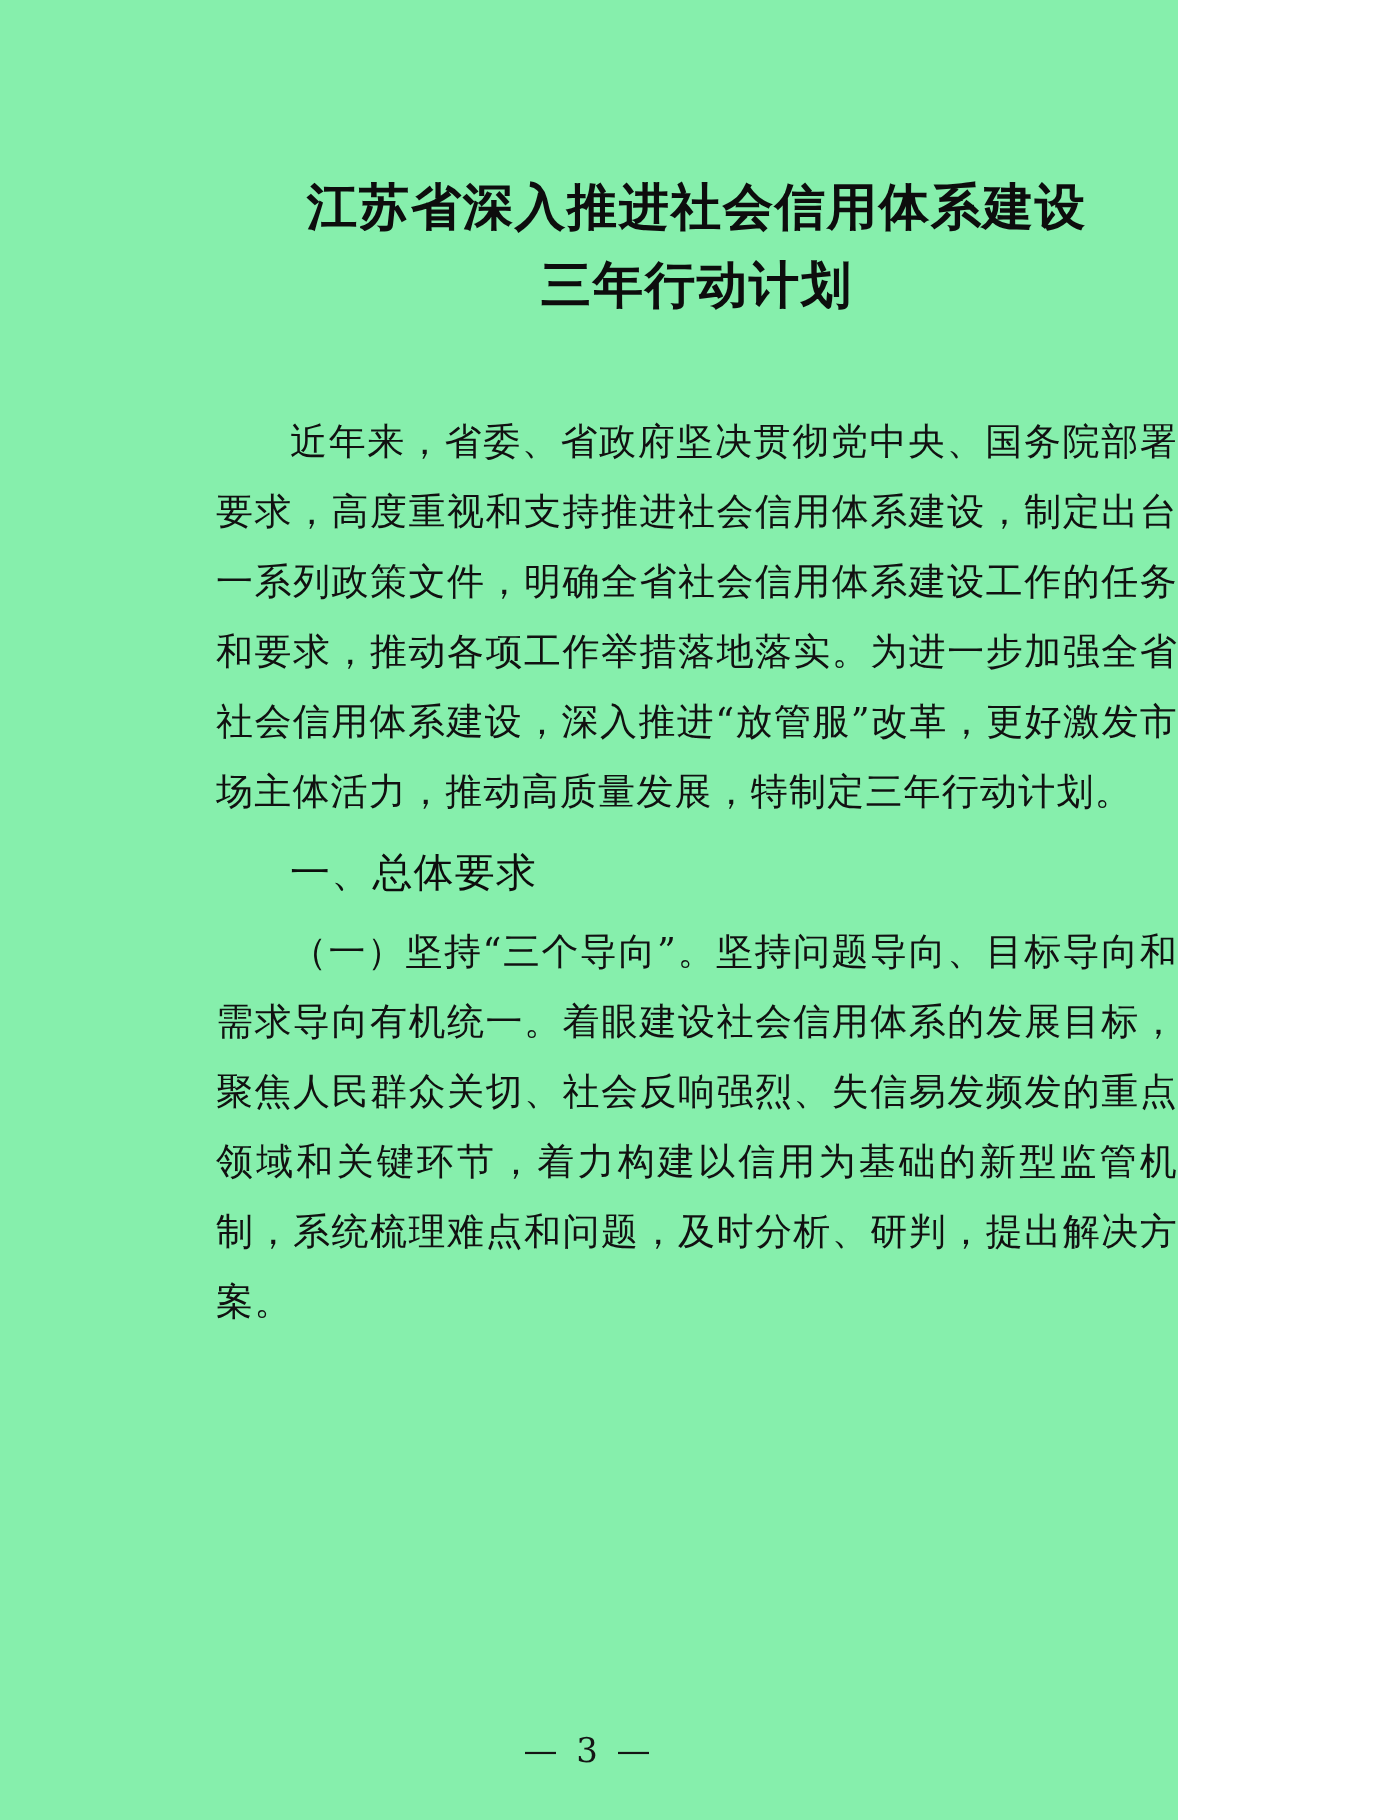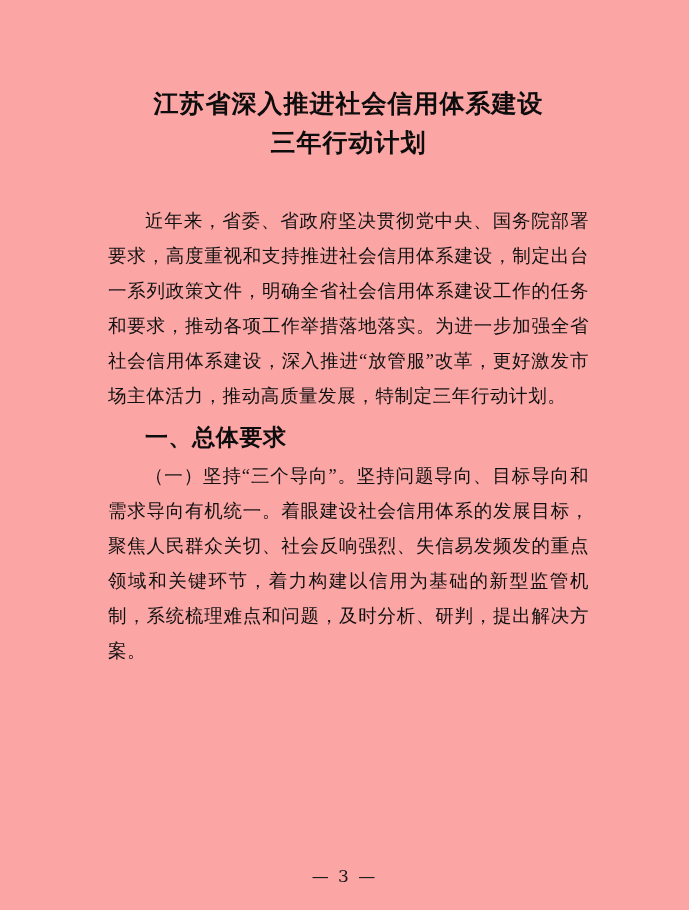--- a/index.html
+++ b/index.html
@@ -9,25 +9,25 @@
   body {
     width: 697px;
     height: 910px;
     background: #ffffff;
     font-family: "DejaVu Serif", "Liberation Serif", serif;
     color: #111111;
     overflow: hidden;
   }
   .page {
     position: relative;
-    width: 689px;
+    width: 589px;
     height: 910px;
     box-sizing: border-box;
     padding: 0;
-    background: #fca5a5;
+    background: #86efac;
   }
   .doc-body {
     position: absolute;
     left: 108px;
     top: 84px;
     width: 481px;
   }
   .doc-title {
     text-align: center;
     font-weight: bold;
@@ -42,29 +42,28 @@
     display: block;
   }
   .para {
     font-size: 18.5px;
     line-height: 35px;
     text-align: justify;
     text-justify: inter-ideograph;
     color: #111111;
     margin: 0;
     letter-spacing: 0.6px;
-    font-family: Liberation Serif, serif;
   }
   .para.indent {
     text-indent: 37px;
   }
   .heading {
-    font-size: 23px;
+    font-size: 20px;
     line-height: 35px;
-    font-weight: bold;
+    font-weight: normal;
     text-indent: 37px;
     color: #0d0d0d;
     margin: 0;
     letter-spacing: 0.6px;
   }
   .gap-title {
     height: 42px;
   }
   .gap-sm {
     height: 5px;

